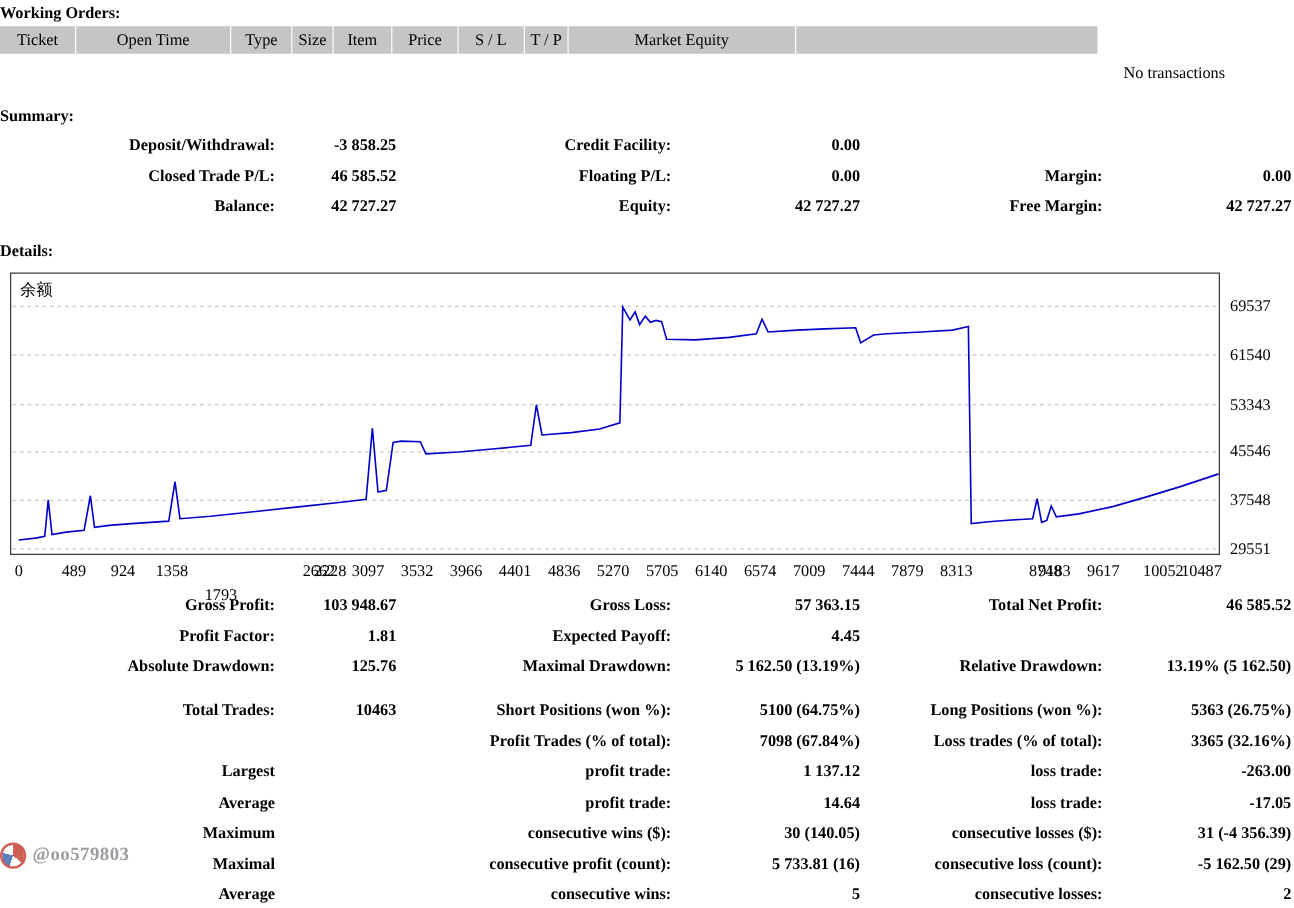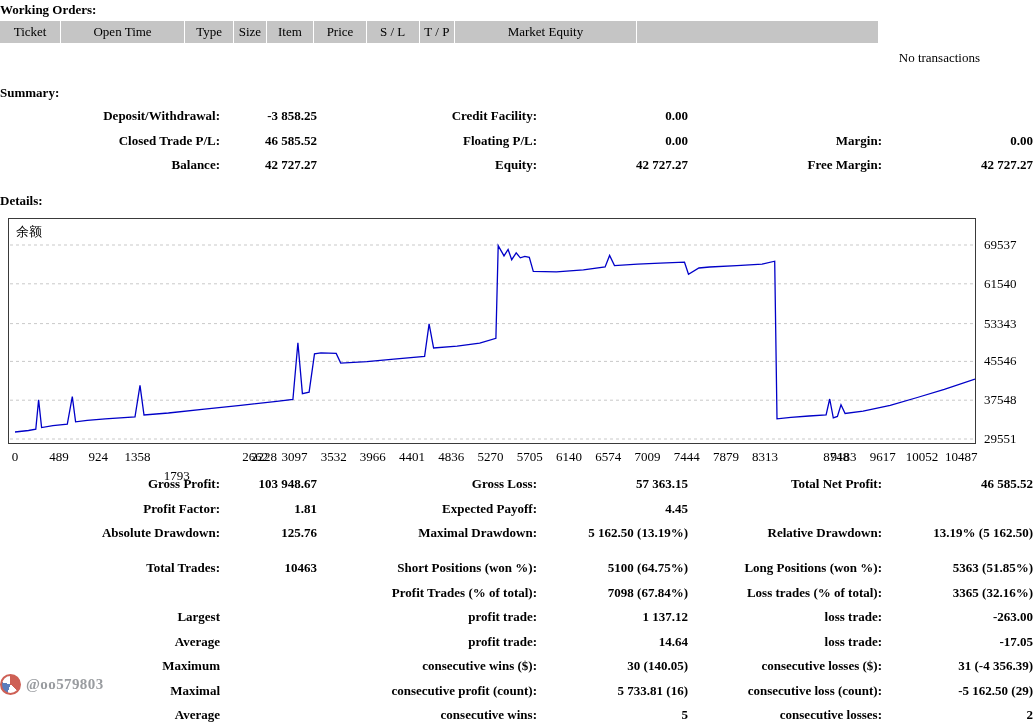--- a/index.html
+++ b/index.html
@@ -130,21 +130,21 @@
       <div class="axis-label x-label" style="left: 504.737px; top: 231px;">5705</div>
       <div class="axis-label x-label" style="left: 543.985px; top: 231px;">6140</div>
       <div class="axis-label x-label" style="left: 583.143px; top: 231px;">6574</div>
       <div class="axis-label x-label" style="left: 622.391px; top: 231px;">7009</div>
       <div class="axis-label x-label" style="left: 661.639px; top: 231px;">7444</div>
       <div class="axis-label x-label" style="left: 700.887px; top: 231px;">7879</div>
       <div class="axis-label x-label" style="left: 740.045px; top: 231px;">8313</div>
       <div class="axis-label x-label" style="left: 779.293px; top: 231px; margin-left: 32px;">8748</div>
       <div class="axis-label x-label" style="left: 818.541px; top: 231px;">9183</div>
       <div class="axis-label x-label" style="left: 857.699px; top: 231px;">9617</div>
-      <div class="axis-label x-label" style="left: 896.947px; top: 231px;">10052</div>
+      <div class="axis-label x-label" style="left: 896.947px; top: 231px; text-align: right;">10052</div>
       <div class="axis-label x-label" style="left: 936.195px; top: 231px;">10487</div>
     </div>
 
   <div class="rows" style="top:472px">
       <div class="srow">
         <div class="scell">Gross Profit:</div>
         <div class="scell">103 948.67</div>
         <div class="scell">Gross Loss:</div>
         <div class="scell">57 363.15</div>
         <div class="scell">Total Net Profit:</div>
@@ -167,21 +167,21 @@
         <div class="scell">13.19% (5 162.50)</div>
       </div>
     </div>
   <div class="rows" style="top:556px">
       <div class="srow">
         <div class="scell">Total Trades:</div>
         <div class="scell">10463</div>
         <div class="scell">Short Positions (won %):</div>
         <div class="scell">5100 (64.75%)</div>
         <div class="scell">Long Positions (won %):</div>
-        <div class="scell">5363 (51.85%)</div>
+        <div class="scell">5363 (26.75%)</div>
       </div>
       <div class="srow">
         <div class="scell"></div>
         <div class="scell"></div>
         <div class="scell">Profit Trades (% of total):</div>
         <div class="scell">7098 (67.84%)</div>
         <div class="scell">Loss trades (% of total):</div>
         <div class="scell">3365 (32.16%)</div>
       </div>
       <div class="srow">

